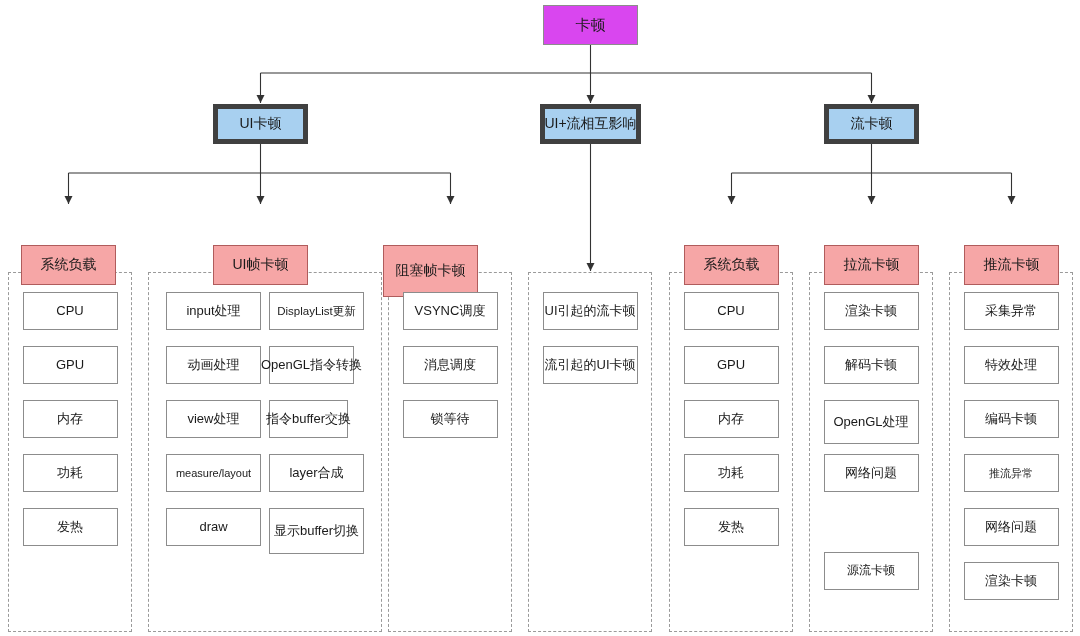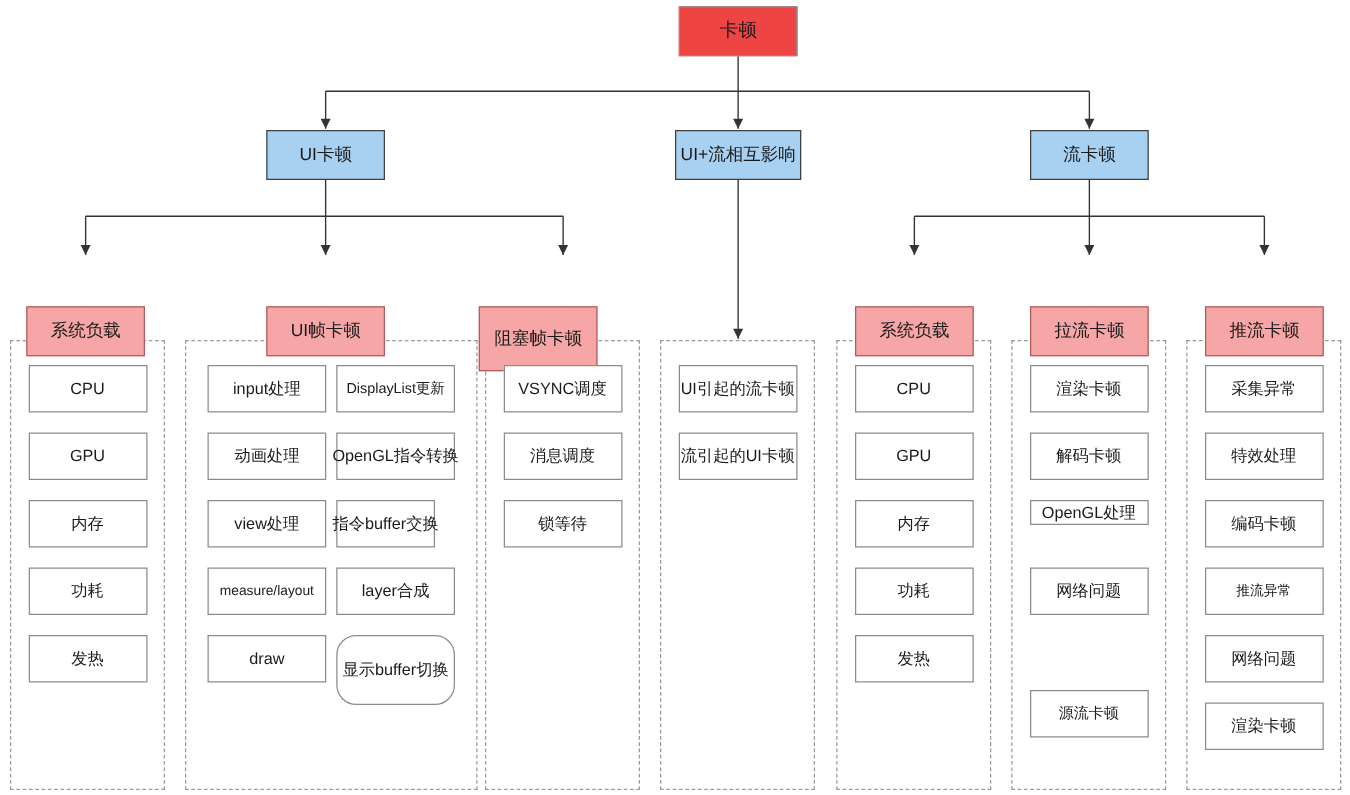--- a/index.html
+++ b/index.html
@@ -23,27 +23,27 @@
     position: absolute;
     display: flex;
     align-items: center;
     justify-content: center;
     text-align: center;
     line-height: 1.1;
     color: #1a1a1a;
     white-space: nowrap;
   }
   .node.root {
-    background: #ef4444;
+    background: #d946ef;
     border: 1px solid #8c8c8c;
     font-size: 15px;
   }
   .node.blue {
     background: #a8d0f0;
-    border: 1px solid #404040;
+    border: 5px solid #404040;
     font-size: 14px;
   }
   .node.red {
     background: #f6a6a6;
     border: 1px solid #b05c5c;
     font-size: 14px;
     margin-top: 40px;
   }
   .node.leaf {
     background: #ffffff;
@@ -197,37 +197,37 @@
       <div class="node leaf" style="left: 22.5px; top: 346px; width: 95px; height: 38px; font-size: 13px;">GPU</div>
       <div class="node leaf" style="left: 22.5px; top: 400px; width: 95px; height: 38px; font-size: 13px;">内存</div>
       <div class="node leaf" style="left: 22.5px; top: 454px; width: 95px; height: 38px; font-size: 13px;">功耗</div>
       <div class="node leaf" style="left: 22.5px; top: 508px; width: 95px; height: 38px; font-size: 13px;">发热</div>
       <div class="node leaf" style="left: 166px; top: 292px; width: 95px; height: 38px; font-size: 13px;">input处理</div>
       <div class="node leaf" style="left: 166px; top: 346px; width: 95px; height: 38px; font-size: 13px;">动画处理</div>
       <div class="node leaf" style="left: 166px; top: 400px; width: 95px; height: 38px; font-size: 13px;">view处理</div>
       <div class="node leaf" style="left: 166px; top: 454px; width: 95px; height: 38px; font-size: 11px;">measure/layout</div>
       <div class="node leaf" style="left: 166px; top: 508px; width: 95px; height: 38px; font-size: 13px;">draw</div>
       <div class="node leaf" style="left: 269px; top: 292px; width: 95px; height: 38px; font-size: 11.5px;">DisplayList更新</div>
-      <div class="node leaf" style="left: 269px; top: 346px; width: 95px; height: 38px; font-size: 13px;">OpenGL指令转换</div>
+      <div class="node leaf" style="left: 269px; top: 346px; width: 85px; height: 38px; font-size: 13px;">OpenGL指令转换</div>
       <div class="node leaf" style="left: 269px; top: 400px; width: 79px; height: 38px; font-size: 13px;">指令buffer交换</div>
       <div class="node leaf" style="left: 269px; top: 454px; width: 95px; height: 38px; font-size: 13px;">layer合成</div>
-      <div class="node leaf" style="left: 269px; top: 508px; width: 95px; height: 56px; font-size: 13px; border-radius: 16px;">显示buffer切换</div>
+      <div class="node leaf" style="left: 269px; top: 508px; width: 95px; height: 46px; font-size: 13px;">显示buffer切换</div>
       <div class="node leaf" style="left: 402.5px; top: 292px; width: 95px; height: 38px; font-size: 13px;">VSYNC调度</div>
       <div class="node leaf" style="left: 402.5px; top: 346px; width: 95px; height: 38px; font-size: 13px;">消息调度</div>
       <div class="node leaf" style="left: 402.5px; top: 400px; width: 95px; height: 38px; font-size: 13px;">锁等待</div>
       <div class="node leaf" style="left: 542.5px; top: 292px; width: 95px; height: 38px; font-size: 13px;">UI引起的流卡顿</div>
       <div class="node leaf" style="left: 542.5px; top: 346px; width: 95px; height: 38px; font-size: 13px;">流引起的UI卡顿</div>
       <div class="node leaf" style="left: 683.5px; top: 292px; width: 95px; height: 38px; font-size: 13px;">CPU</div>
       <div class="node leaf" style="left: 683.5px; top: 346px; width: 95px; height: 38px; font-size: 13px;">GPU</div>
       <div class="node leaf" style="left: 683.5px; top: 400px; width: 95px; height: 38px; font-size: 13px;">内存</div>
       <div class="node leaf" style="left: 683.5px; top: 454px; width: 95px; height: 38px; font-size: 13px;">功耗</div>
       <div class="node leaf" style="left: 683.5px; top: 508px; width: 95px; height: 38px; font-size: 13px;">发热</div>
       <div class="node leaf" style="left: 823.5px; top: 292px; width: 95px; height: 38px; font-size: 13px;">渲染卡顿</div>
       <div class="node leaf" style="left: 823.5px; top: 346px; width: 95px; height: 38px; font-size: 13px;">解码卡顿</div>
-      <div class="node leaf" style="left: 823.5px; top: 400px; width: 95px; height: 20px; font-size: 13px;">OpenGL处理</div>
+      <div class="node leaf" style="left: 823.5px; top: 400px; width: 95px; height: 44px; font-size: 13px;">OpenGL处理</div>
       <div class="node leaf" style="left: 823.5px; top: 454px; width: 95px; height: 38px; font-size: 13px;">网络问题</div>
       <div class="node leaf" style="left: 823.5px; top: 508px; width: 95px; height: 38px; font-size: 12px; margin-top: 44px;">源流卡顿</div>
       <div class="node leaf" style="left: 963.5px; top: 292px; width: 95px; height: 38px; font-size: 13px;">采集异常</div>
       <div class="node leaf" style="left: 963.5px; top: 346px; width: 95px; height: 38px; font-size: 13px;">特效处理</div>
       <div class="node leaf" style="left: 963.5px; top: 400px; width: 95px; height: 38px; font-size: 13px;">编码卡顿</div>
       <div class="node leaf" style="left: 963.5px; top: 454px; width: 95px; height: 38px; font-size: 11px;">推流异常</div>
       <div class="node leaf" style="left: 963.5px; top: 508px; width: 95px; height: 38px; font-size: 13px;">网络问题</div>
       <div class="node leaf" style="left: 963.5px; top: 562px; width: 95px; height: 38px; font-size: 13px;">渲染卡顿</div>
     </div>
 </div>

